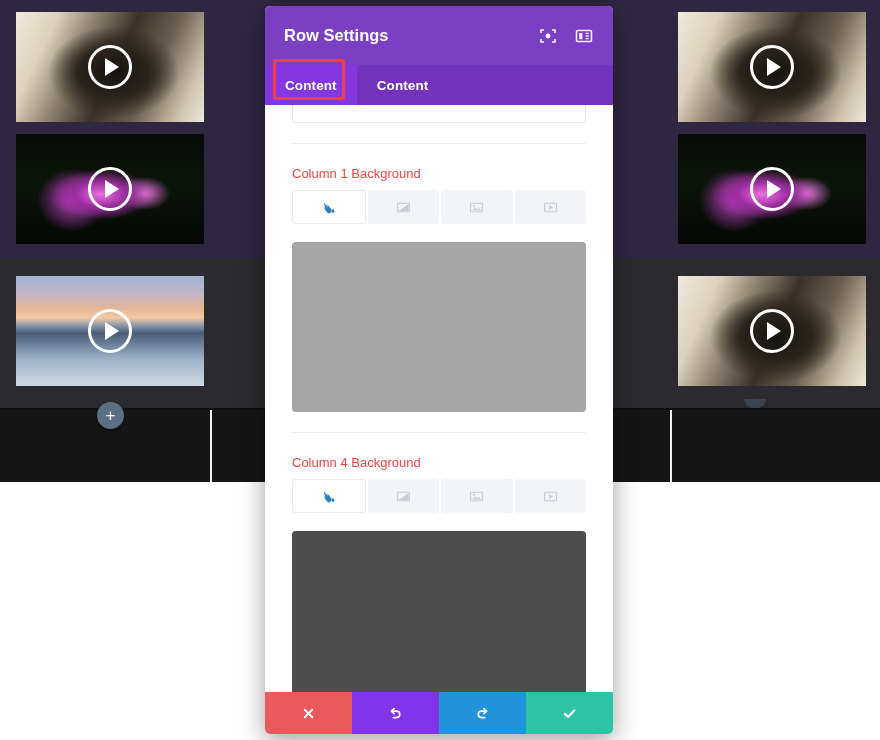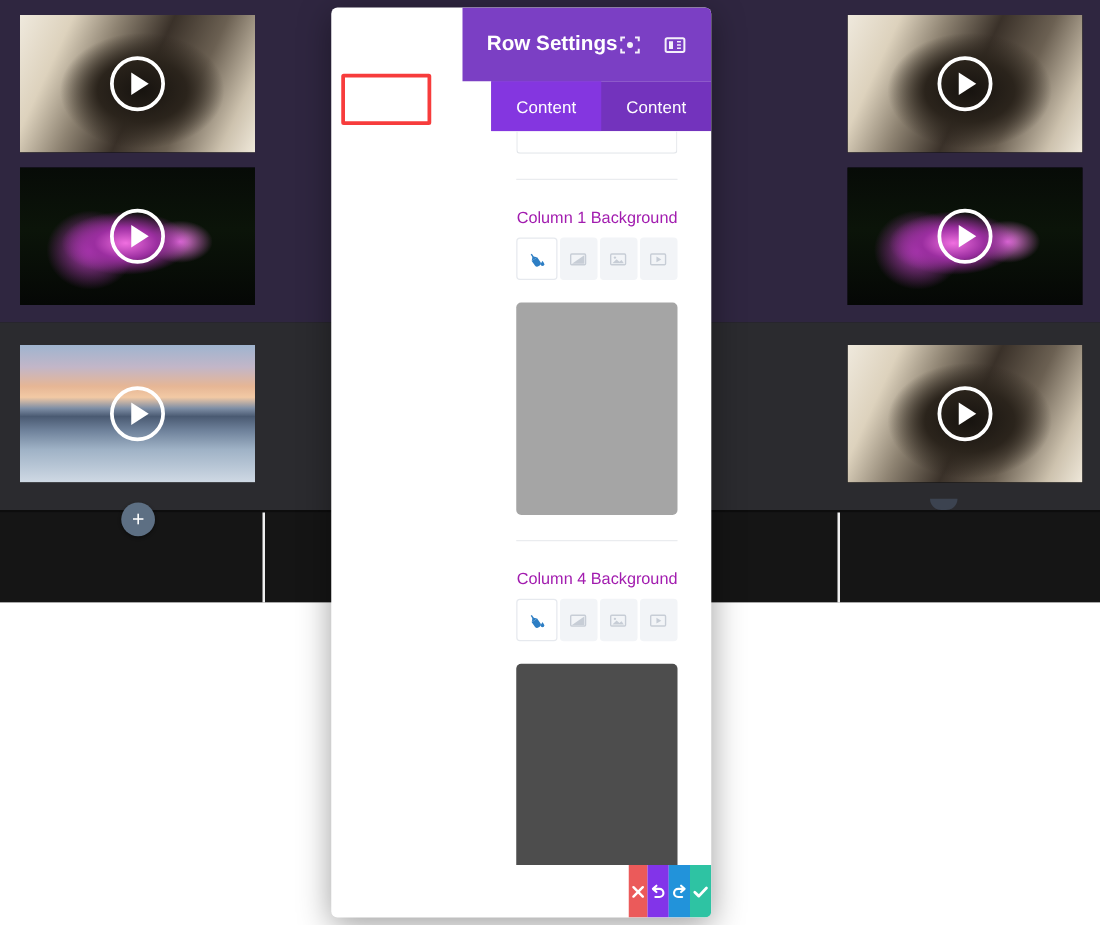--- a/index.html
+++ b/index.html
@@ -75,54 +75,54 @@
   .col-div { position:absolute; top:410px; width:2px; height:72px; background:#efefef; }
   .row-div-h { position:absolute; left:0; top:408px; width:880px; height:2px; background:#0d0d0d; }
 
   .small-nub {
     position:absolute; left:744px; top:399px; width:22px; height:9px;
     border-radius:0 0 11px 11px; background:#3c4350;
   }
 
   
   .modal {
-    position:absolute; left:265px; top:6px; width:304px; height:728px;
+    position:absolute; left:265px; top:6px; width:348px; height:728px;
     background:#ffffff; border-radius:5px; overflow:hidden;
     box-shadow:0 6px 26px rgba(0,0,0,.38);
-    display:flex; flex-direction:column;align-items:flex-end;
+    display:flex; flex-direction:column;
   }
   .modal-header {
     height:59px; background:#7b3fc4; flex:0 0 59px;
     display:flex; align-items:center; padding:0 19px;
   }
   .modal-title { color:#fff; font-size:16.5px; font-weight:700; flex:1; }
   .hdr-icons { display:flex; align-items:center; gap:16px; }
   .hdr-icon { width:20px; height:20px; opacity:.92; display:block; cursor:pointer; }
 
   .tabs {
     height:40px; flex:0 0 40px; background:#7333bd;
     display:flex; align-items:stretch;
   }
   .tab {
     display:flex; align-items:center; padding:0 20px;
-    color:#ffffff; font-size:13.5px; font-weight:400; cursor:pointer;
+    color:#ffffff; font-size:13.5px; font-weight:700; cursor:pointer;
     letter-spacing:.1px;
   }
   .tab.active { background:#8436e0; }
 
   .modal-body { flex:1 1 auto; background:#fff; position:relative; overflow:hidden; padding:0 27px; }
 
   .cutoff-field {
     height:18px; border:1px solid #e3e6ea; border-top:none;
     border-radius:0 0 3px 3px; margin-top:0;
   }
   .divider { height:1px; background:#eaecef; margin:20px 0 0 0; }
 
   .field-label {
-    font-size:13px; color:#a21caf; margin-top:22px; margin-bottom:9px;
+    font-size:13px; color:#ef4444; margin-top:22px; margin-bottom:9px;
     font-weight:400;
   }
 
   .bgtype-tabs { display:flex; height:34px; gap:2px; }
   .bgtab {
     flex:1; background:#f2f4f7; display:flex; align-items:center; justify-content:center;
     border-radius:3px; cursor:pointer;
   }
   .bgtab.active { background:#ffffff; border:1px solid #e6e9ee; }
   .bgtab svg { display:block; }

